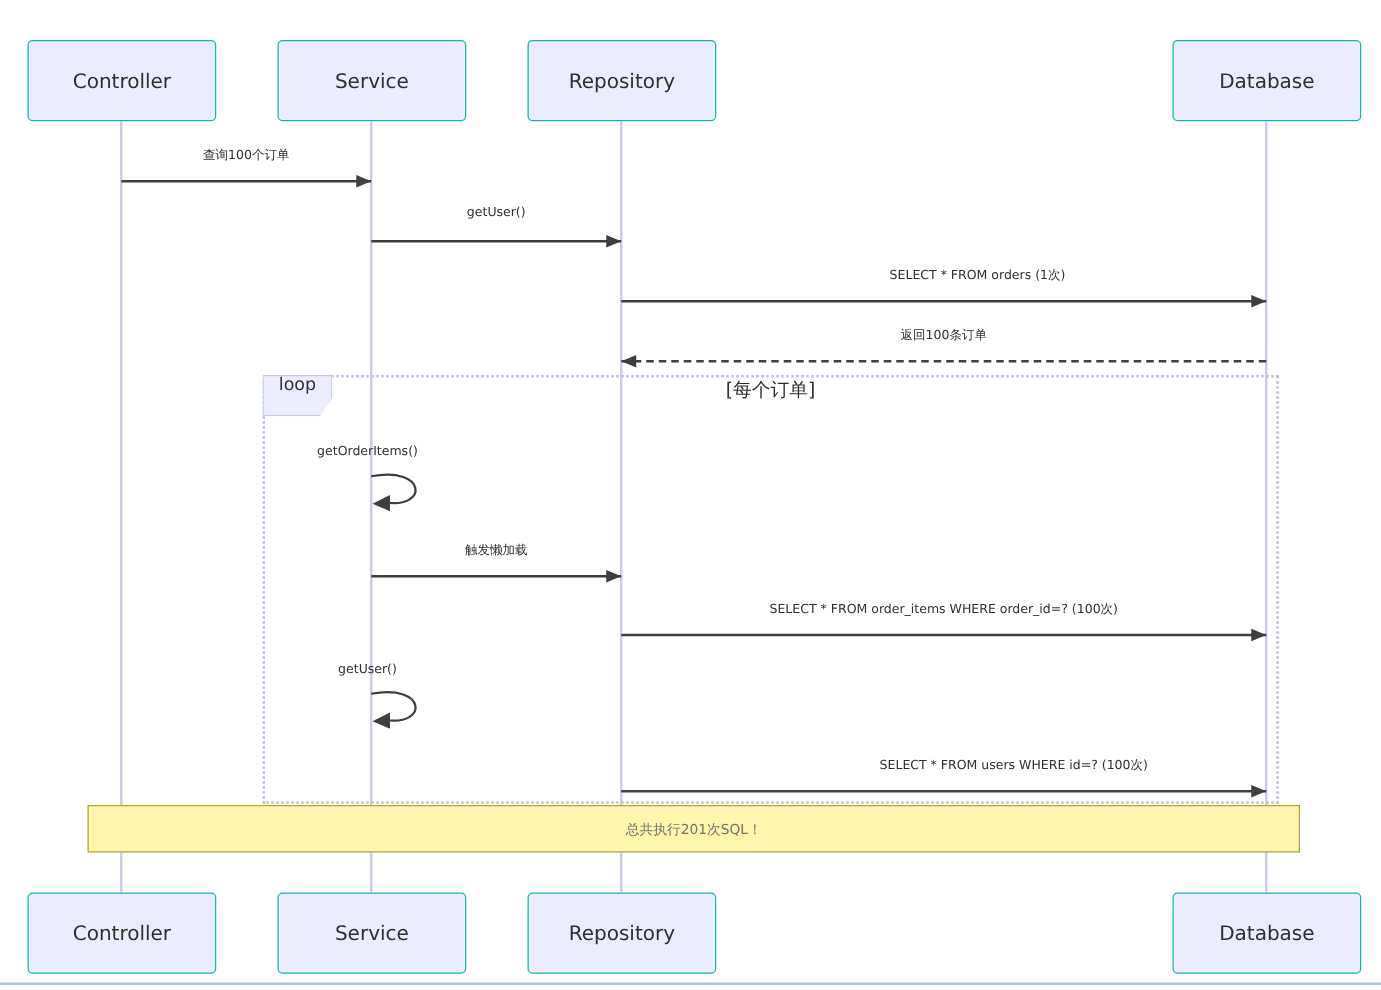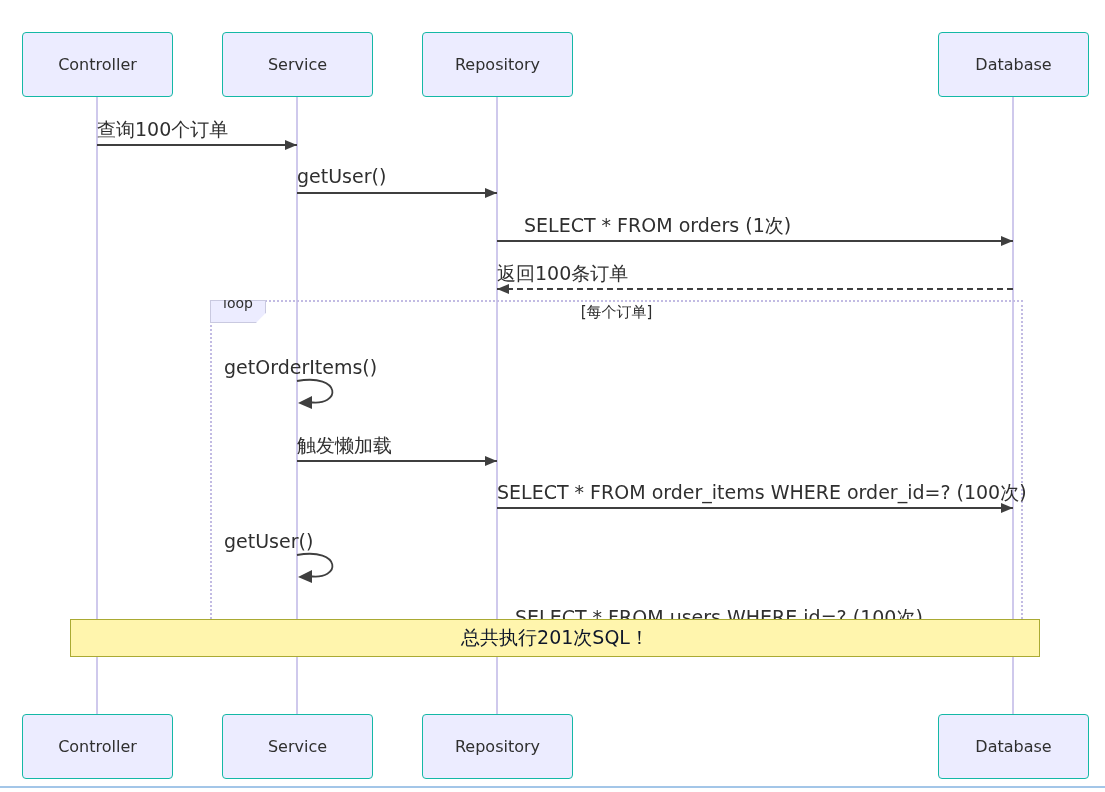--- a/index.html
+++ b/index.html
@@ -22,21 +22,22 @@
   }
   
   .lifeline{
     position:absolute;
     top:97px;height:617px;width:2px;
     background:#CFC9EC;
   }
   
   .msg-label{
     position:absolute;
-    font-size:19px;color:#2f2f2f;
+    text-align:center;
+    font-size:10px;color:#2f2f2f;
     white-space:nowrap;
   }
   
   .arrow{
     position:absolute;height:0;
     border-top:2px solid #3f3f3f;
   }
   .arrow.dashed{border-top:2px dashed #3f3f3f;}
   .arrow.to-right::after{
     content:"";position:absolute;right:0;top:-6px;
@@ -52,43 +53,43 @@
   }
   
   .loop-box{
     position:absolute;
     left:210px;top:300px;width:813px;height:343px;
     border:2px dotted #C2BBE3;
     box-sizing:border-box;
   }
   .loop-tab{
     position:absolute;
-    left:210px;top:300px;width:56px;height:23px;
+    left:210px;top:300px;width:56px;height:33px;
     background:#ECECFF;
     border:1px solid #C9C9E0;
     box-sizing:border-box;
     clip-path:polygon(0 0,100% 0,100% 55%,82% 100%,0 100%);
     font-size:14px;color:#2f2f2f;
     display:flex;align-items:center;justify-content:center;
     padding-bottom:18px;
   }
   .loop-condition{
     position:absolute;
     left:210px;top:303px;width:813px;
     text-align:center;font-size:15px;color:#2f2f2f;
   }
   
   .note{
     position:absolute;
-    left:70px;top:619px;width:970px;height:38px;
+    left:70px;top:644px;width:970px;height:38px;
     background:#FFF5AD;
     border:1px solid #AAAA33;
     box-sizing:border-box;
     display:flex;align-items:center;justify-content:center;
-    font-size:19px;color:#0f172a;
+    font-size:11px;color:#737373;
   }
   .self-loop{position:absolute;}
   .bottom-line{
     position:absolute;
     left:0;top:786px;width:1105px;height:2px;
     background:#A3C6E8;
   }
 </style>
 </head>
 <body>

